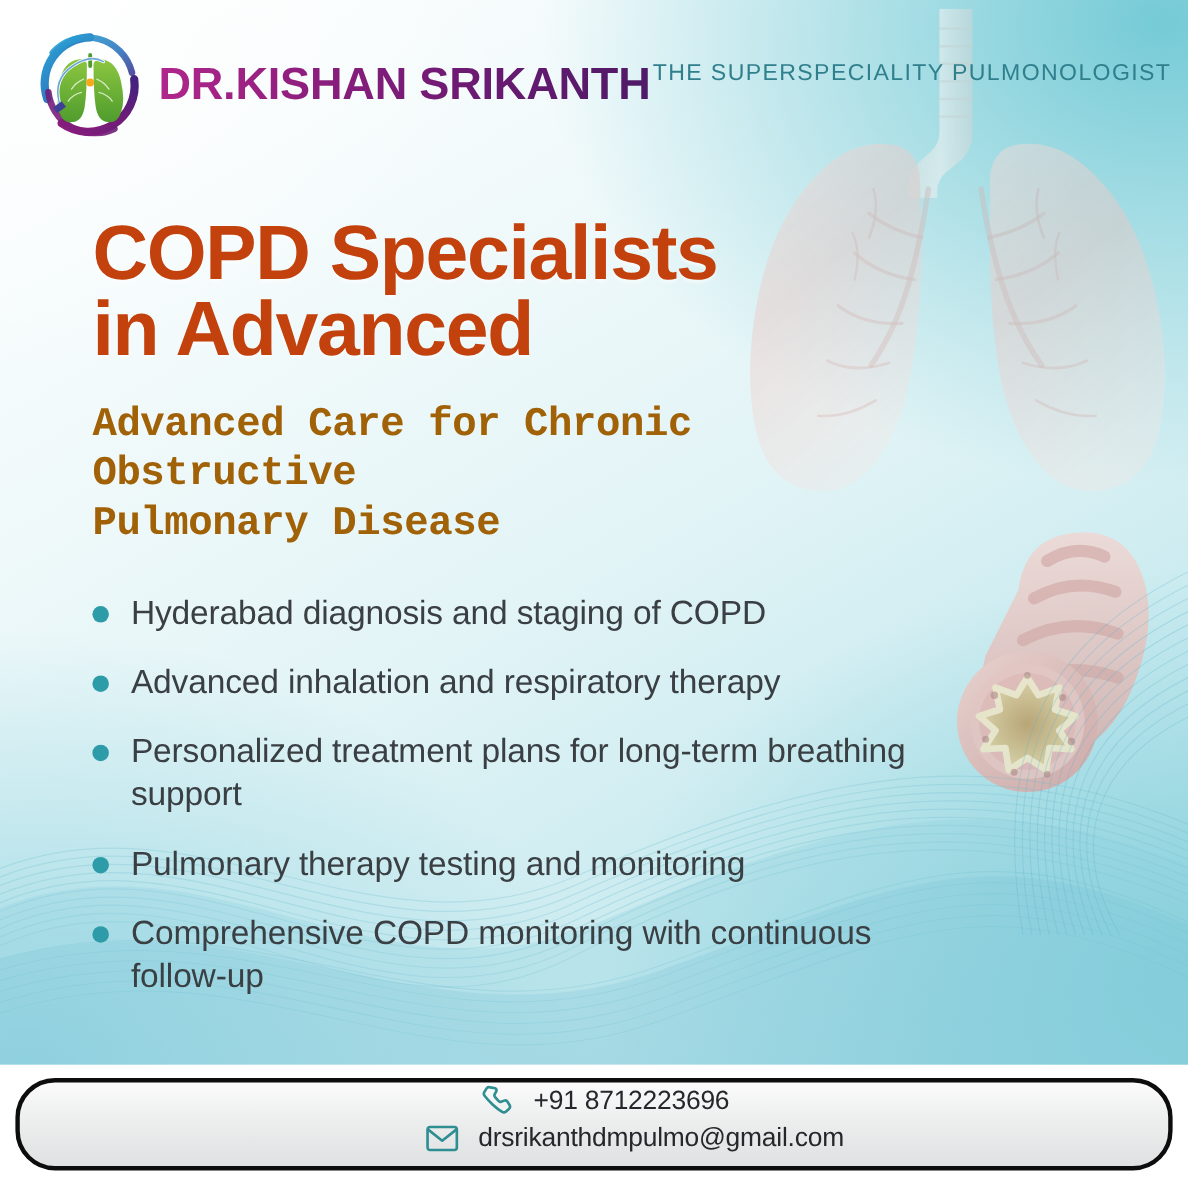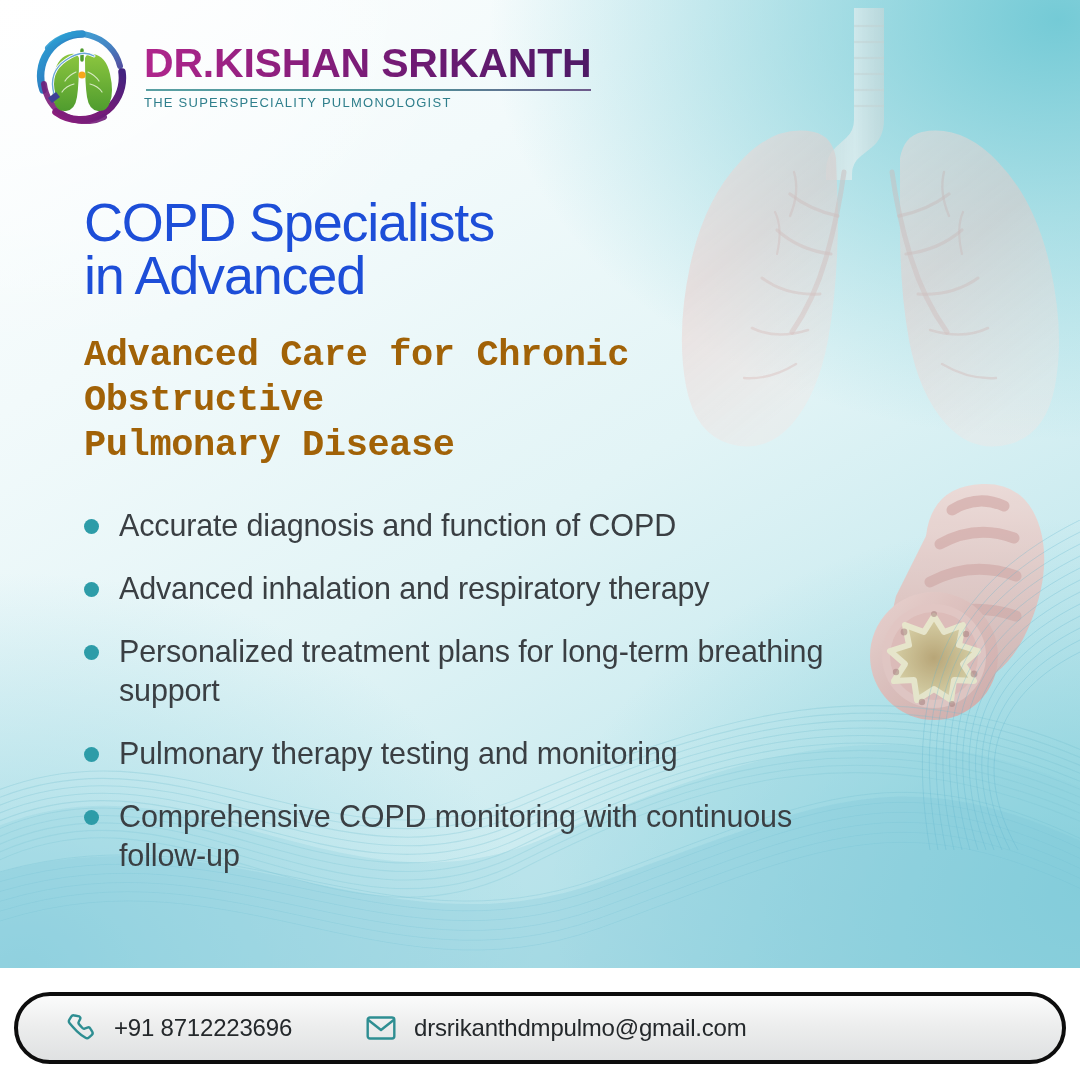--- a/index.html
+++ b/index.html
@@ -40,45 +40,45 @@
   .bronchus-art { right:20px; top:440px; width:230px; height:300px; opacity:0.80; }
   .waves-art  { left:0; bottom:112px; width:1080px; height:420px; opacity:0.95; }
   .waves-art-right { right:0; bottom:230px; width:300px; height:330px; opacity:0.85; }
 
   
   .logo {
     position:absolute; left:34px; top:28px;
     display:flex; align-items:center; gap:14px;
   }
   .logo-mark { width:96px; height:96px; flex:0 0 96px; }
-  .logo-text { display:flex; flex-direction:column; }
+  .logo-text { display:flex; flex-direction:row; }
   .brand-name {
     font-size:41px; font-weight:bold; letter-spacing:-0.2px;
     line-height:1.03;
     background:linear-gradient(90deg,#b0268c 0%,#8e1f7e 30%,#6d1a73 62%,#4e1a66 100%);
     -webkit-background-clip:text; background-clip:text;
     -webkit-text-fill-color:transparent; color:#6d1a73;
     white-space:nowrap;
   }
   .brand-rule {
     height:2px; margin:5px 0 4px 2px;
     background:linear-gradient(90deg,#3d8f93 0%,#2f7f86 60%,#5a3f78 100%);
     opacity:0.85;
   }
   .brand-tagline {
-    font-size:13px; letter-spacing:1.25px;
+    font-size:21px; letter-spacing:1.25px;
     color:#2f7f8c; white-space:nowrap;
   }
 
   
   .content { position:absolute; left:84px; top:196px; width:800px; }
 
   .headline {
-    font-size:54px; font-weight:normal; line-height:0.98;
-    color:#1d4ed8; letter-spacing:-1.2px;
+    font-size:70px; font-weight:bold; line-height:0.98;
+    color:#c2410c; letter-spacing:-1.2px;
     text-shadow:0 2px 3px rgba(255,255,255,0.55);
   }
   .headline .ln { display:block; }
 
   .subhead {
     margin-top:31px;
     font-size:37px; font-weight:bold; line-height:1.22;
     color:#a16207; letter-spacing:-0.4px;font-family:Liberation Mono, monospace;
   }
   .subhead .ln { display:block; }
@@ -94,25 +94,26 @@
     background:#2d9ca8; margin-top:13px;
   }
   .bullet-text {
     font-size:30.5px; line-height:1.28; color:#3a3f43;
     letter-spacing:-0.15px; max-width:740px;
   }
 
   
   .contact-pill {
     position:absolute; left:14px; bottom:16px;
-    width:1052px; height:72px;
+    width:1052px; height:84px;
     border:4px solid #0d0d0d; border-radius:36px;
     background:linear-gradient(180deg,#fbfbfb 0%,#eceded 48%,#dfe1e2 100%);
     display:flex; align-items:center;
     padding:0 28px;
+    flex-direction:column;
   }
   .contact-item { display:flex; align-items:center; gap:16px; }
   .contact-item.phone { margin-left:18px; }
   .contact-item.web   { margin-left:80px; }
   .contact-item.mail  { margin-left:72px; }
   .contact-ico { width:34px; height:34px; flex:0 0 34px; color:#2e8e92; }
   .contact-label { font-size:24px; color:#24282b; white-space:nowrap; letter-spacing:-0.2px; }
 </style>
 </head>
 <body>
@@ -312,21 +313,21 @@
     </h1>
 
     <h2 class="subhead">
       <span class="ln">Advanced Care for Chronic Obstructive</span>
       <span class="ln">Pulmonary Disease</span>
     </h2>
 
     <ul class="bullets" style="list-style:none;">
       <li class="bullet">
         <span class="bullet-dot"></span>
-        <span class="bullet-text">Accurate diagnosis and function of COPD</span>
+        <span class="bullet-text">Hyderabad diagnosis and staging of COPD</span>
       </li>
       <li class="bullet">
         <span class="bullet-dot"></span>
         <span class="bullet-text">Advanced inhalation and respiratory therapy</span>
       </li>
       <li class="bullet">
         <span class="bullet-dot"></span>
         <span class="bullet-text">Personalized treatment plans for long-term breathing support</span>
       </li>
       <li class="bullet">

